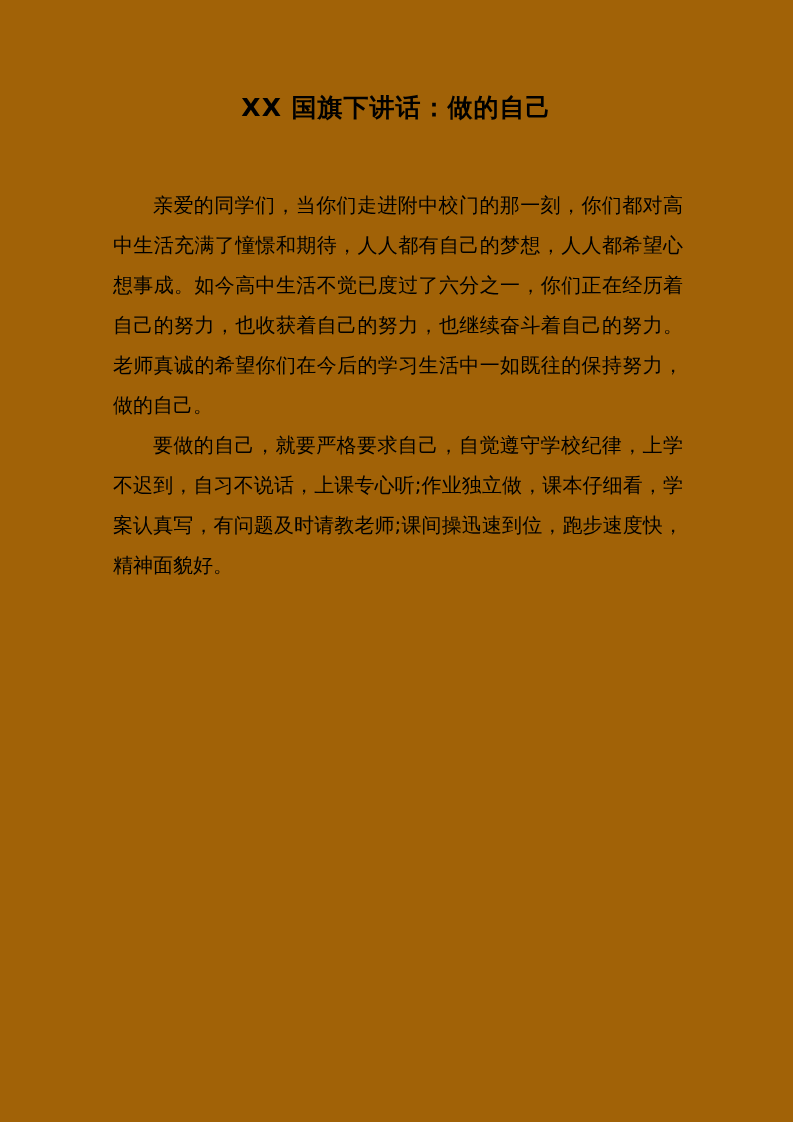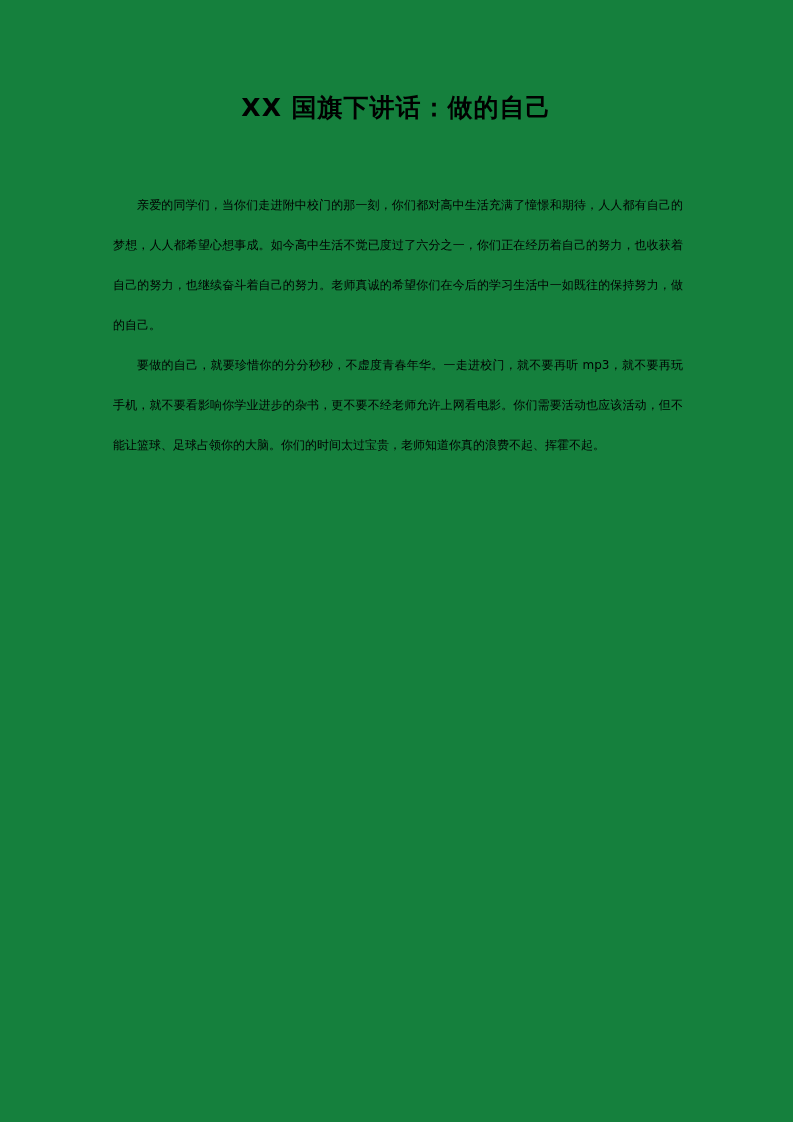--- a/index.html
+++ b/index.html
@@ -13,21 +13,21 @@
     font-family: "Liberation Serif", "DejaVu Serif", serif;
     color: #000000;
     overflow: hidden;
   }
   .page {
     position: relative;
     width: 793px;
     height: 1122px;
     box-sizing: border-box;
     padding: 0;
-    background: #15803d;
+    background: #a16207;
   }
   .doc-title {
     margin: 0;
     padding: 0;
     position: absolute;
     top: 92px;
     left: 0;
     width: 793px;
     text-align: center;
     font-family: "DejaVu Sans", "Liberation Sans", sans-serif;
@@ -39,34 +39,34 @@
   }
   .body-block {
     position: absolute;
     top: 185px;
     left: 113px;
     width: 570px;
   }
   .para {
     margin: 0 0 0 0;
     font-family: "DejaVu Sans", "Liberation Sans", sans-serif;
-    font-size: 12px;
+    font-size: 20px;
     line-height: 40px;
     text-align: justify;
     text-justify: inter-ideograph;
     text-indent: 2em;
     color: #000000;
     word-break: break-all;
   }
 </style>
 </head>
 <body>
 
 <div class="page">
 
   <h1 class="doc-title">XX 国旗下讲话：做的自己</h1>
 
   <div class="body-block">
     <p class="para">亲爱的同学们，当你们走进附中校门的那一刻，你们都对高中生活充满了憧憬和期待，人人都有自己的梦想，人人都希望心想事成。如今高中生活不觉已度过了六分之一，你们正在经历着自己的努力，也收获着自己的努力，也继续奋斗着自己的努力。老师真诚的希望你们在今后的学习生活中一如既往的保持努力，做的自己。</p>
-    <p class="para">要做的自己，就要珍惜你的分分秒秒，不虚度青春年华。一走进校门，就不要再听 mp3，就不要再玩手机，就不要看影响你学业进步的杂书，更不要不经老师允许上网看电影。你们需要活动也应该活动，但不能让篮球、足球占领你的大脑。你们的时间太过宝贵，老师知道你真的浪费不起、挥霍不起。</p>
+    <p class="para">要做的自己，就要严格要求自己，自觉遵守学校纪律，上学不迟到，自习不说话，上课专心听;作业独立做，课本仔细看，学案认真写，有问题及时请教老师;课间操迅速到位，跑步速度快，精神面貌好。</p>
   </div>
 
 </div>
 
 </body></html>

